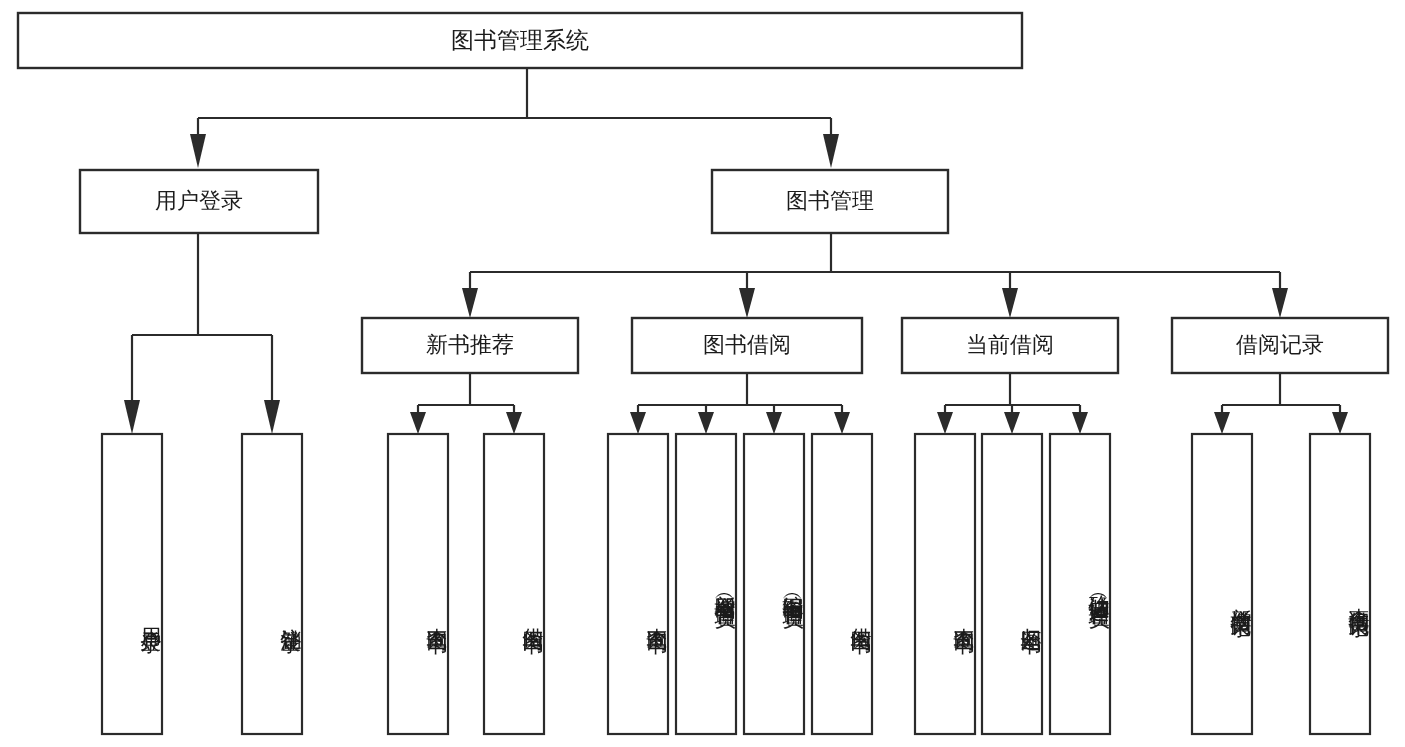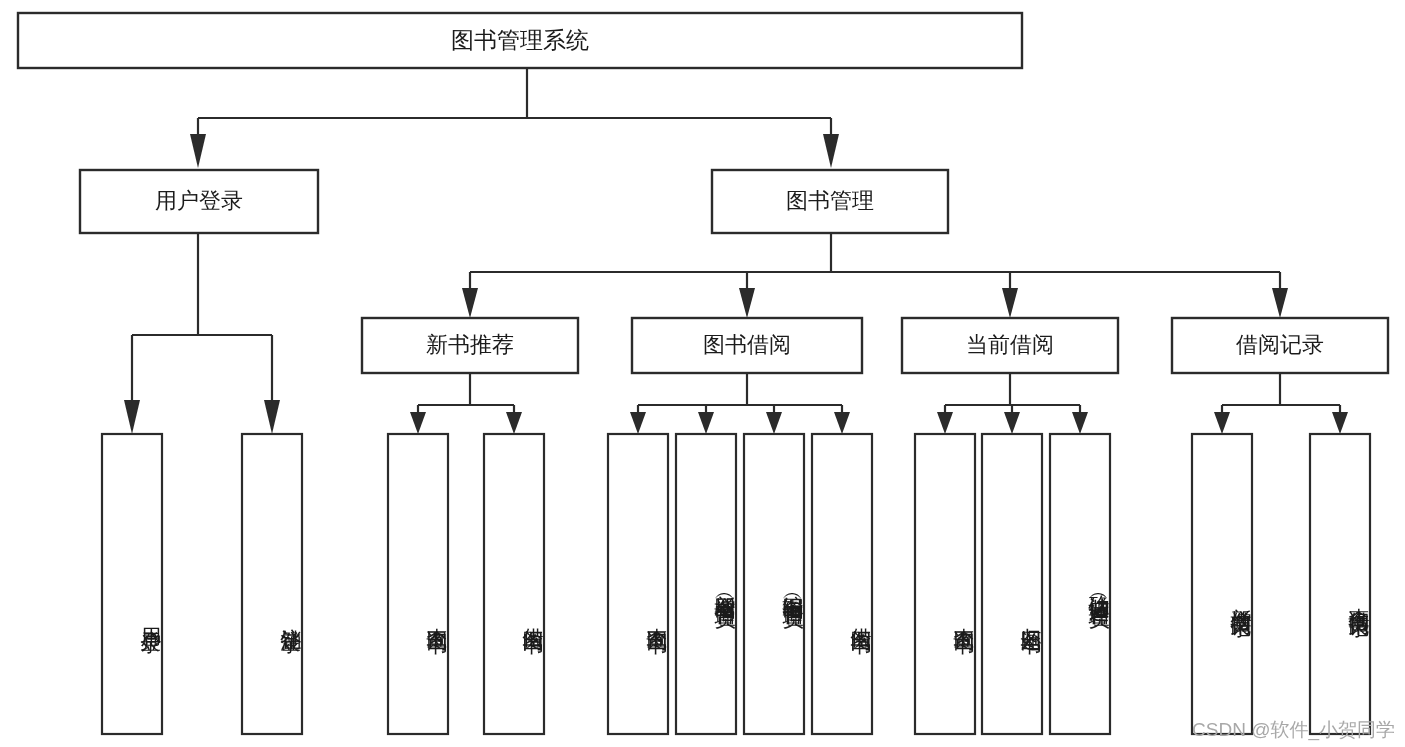--- a/index.html
+++ b/index.html
@@ -236,15 +236,14 @@
   <div class="leaf-label" style="left:744px; top:443px; width:60px; height:288px;">编辑图书（管理员）</div>
   <div class="leaf-label" style="left:812px; top:500px; width:60px; height:230px;">借阅图书</div>
 
   <div class="leaf-label" style="left:915px; top:500px; width:60px; height:230px;">查询图书</div>
   <div class="leaf-label" style="left:982px; top:500px; width:60px; height:230px;">归还图书</div>
   <div class="leaf-label" style="left:1050px; top:443px; width:60px; height:288px;">确认归还（管理员）</div>
 
   <div class="leaf-label" style="left:1192px; top:462px; width:60px; height:270px;">新增借阅记录</div>
   <div class="leaf-label" style="left:1310px; top:462px; width:60px; height:270px;">查询借阅记录</div>
 
-  <div class="watermark">CSDN @软件_小贺同学</div>
 
 </div>
 
 </body></html>

